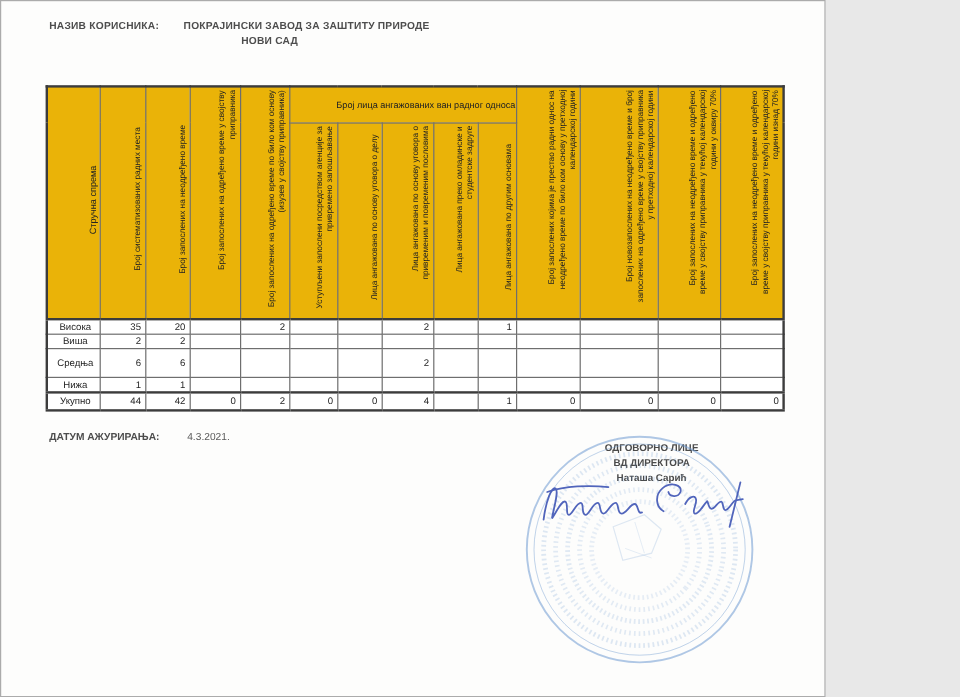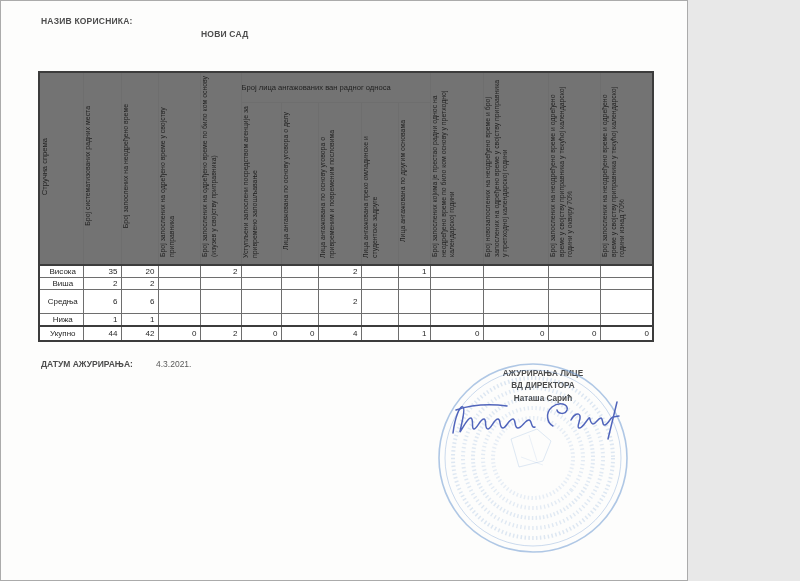--- a/index.html
+++ b/index.html
@@ -22,25 +22,25 @@
     position:absolute;left:37px;top:70px;
     border-collapse:collapse;table-layout:fixed;
     border:2px solid #3c3c3c;
   }
   table.main th, table.main td{
     border:1px solid #6e6e6e;
     padding:0;
     box-sizing:border-box;
   }
   table.main thead th{
-    background:#737373;
+    background:#eab308;
     font-weight:400;
     color:#222;
     vertical-align:middle;
-    text-align:left;
+    text-align:right;
   }
   thead tr.vrow th{height:160px;}
   th.group{
     height:30px;font-size:7.6px;line-height:1.25;vertical-align:middle;
   }
   th.group span{display:inline-block;max-width:150px;}
   .vtext{
     display:inline-block;
     writing-mode:vertical-rl;
     transform:rotate(180deg);
@@ -68,20 +68,21 @@
   }
   .stamp{position:absolute;left:432px;top:360px;width:200px;height:200px;}
   .signature{position:absolute;left:446px;top:394px;width:182px;height:52px;}
 </style>
 </head>
 <body>
 
 <div class="page">
 
   <div class="lbl" style="left:40px;top:15px;">НАЗИВ КОРИСНИКА:</div>
+  <div class="lbl" style="left:152px;top:15px;">ПОКРАЈИНСКИ ЗАВОД ЗА ЗАШТИТУ ПРИРОДЕ</div>
   <div class="lbl" style="left:200px;top:28px;">НОВИ САД</div>
 
   <table class="main">
     <colgroup>
       <col style="width:44px">
         <col style="width:38px">
         <col style="width:37px">
         <col style="width:42px">
       <col style="width:41px">
         <col style="width:40px">
@@ -196,21 +197,21 @@
           <td class="num">0</td>
           <td class="num">0</td>
         </tr>
       </tbody>
   </table>
 
   <div class="footer-date-label">ДАТУМ АЖУРИРАЊА:</div>
   <div class="footer-date-value">4.3.2021.</div>
 
   <div class="responsible">
-    <div>АЖУРИРАЊА ЛИЦЕ</div>
+    <div>ОДГОВОРНО ЛИЦЕ</div>
     <div>ВД ДИРЕКТОРА</div>
     <div>Наташа Сарић</div>
   </div>
 
   <svg class="stamp" viewBox="0 0 200 200">
     <g stroke="#6f9bd1" fill="none">
       <circle cx="100" cy="97" r="94" stroke-width="1.6" opacity="0.55"></circle>
       <circle cx="100" cy="97" r="88" stroke-width="0.8" opacity="0.45"></circle>
       <circle cx="100" cy="97" r="80" stroke-width="4" opacity="0.22" stroke-dasharray="1.5 2.4"></circle>
       <circle cx="100" cy="97" r="70" stroke-width="4" opacity="0.20" stroke-dasharray="1.4 2.6" transform="rotate(14 100 97)"></circle>

